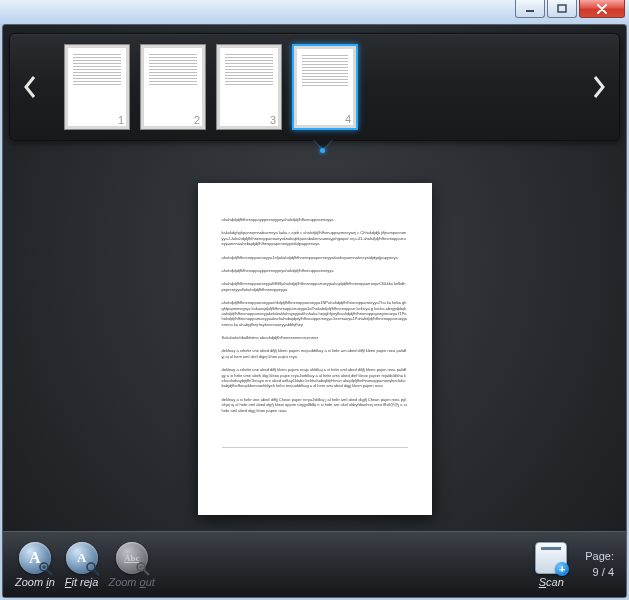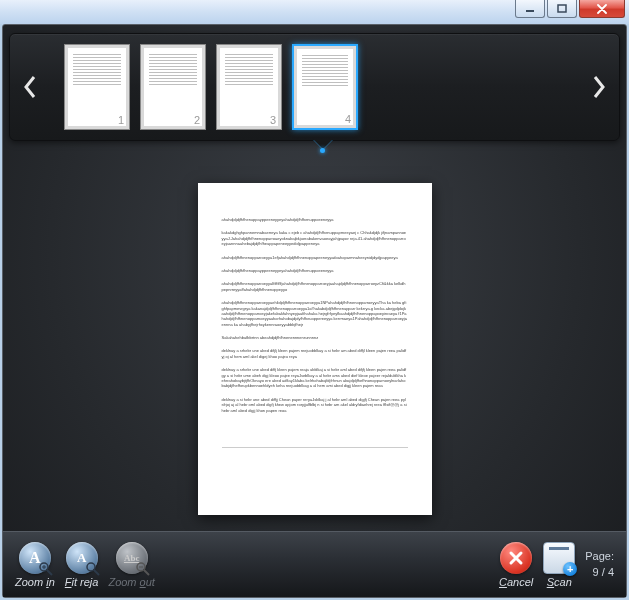--- a/index.html
+++ b/index.html
@@ -205,20 +205,21 @@
   .scan-i .plus {
     position:absolute; bottom:-3px; right:-3px;
     width:14px; height:14px; border-radius:50%;
     background: radial-gradient(circle at 35% 30%, #6fc3ff, #1a86e0 70%);
     color:#fff; font-size:11px; font-weight:bold;
     display:flex; align-items:center; justify-content:center;
     box-shadow: 0 1px 2px rgba(0,0,0,0.5);
   }
 
   .page-info {
+    margin-left: 8px;
     color: #cfd6df;
     font-size: 11px;
     text-align: right;
     line-height: 1.4;
   }
 </style>
 </head>
 <body>
 
 <div class="titlebar">
@@ -375,28 +376,20 @@
               <line x1="8" y1="8" x2="13" y2="13" stroke="#555" stroke-width="2"></line>
               <line x1="3" y1="5" x2="7" y2="5" stroke="#555" stroke-width="1"></line>
             </svg>
         </div>
       </div>
       <div class="label"><span>Zoom </span><u>o</u><span>ut</span></div>
     </div>
 
     <div class="spacer"></div>
 
-    <div class="tool">
-      <div class="action-icon cancel-i">
-        <svg width="16" height="16">
-            <path d="M3 3 L13 13 M13 3 L3 13" stroke="#fff" stroke-width="3" stroke-linecap="round"></path>
-          </svg>
-      </div>
-      <div class="label"><u>C</u><span>ancel</span></div>
-    </div>
 
     <div class="tool">
       <div class="scan-i">
         <div class="plus">+</div>
       </div>
       <div class="label"><u>S</u><span>can</span></div>
     </div>
 
 
     <div class="page-info">

